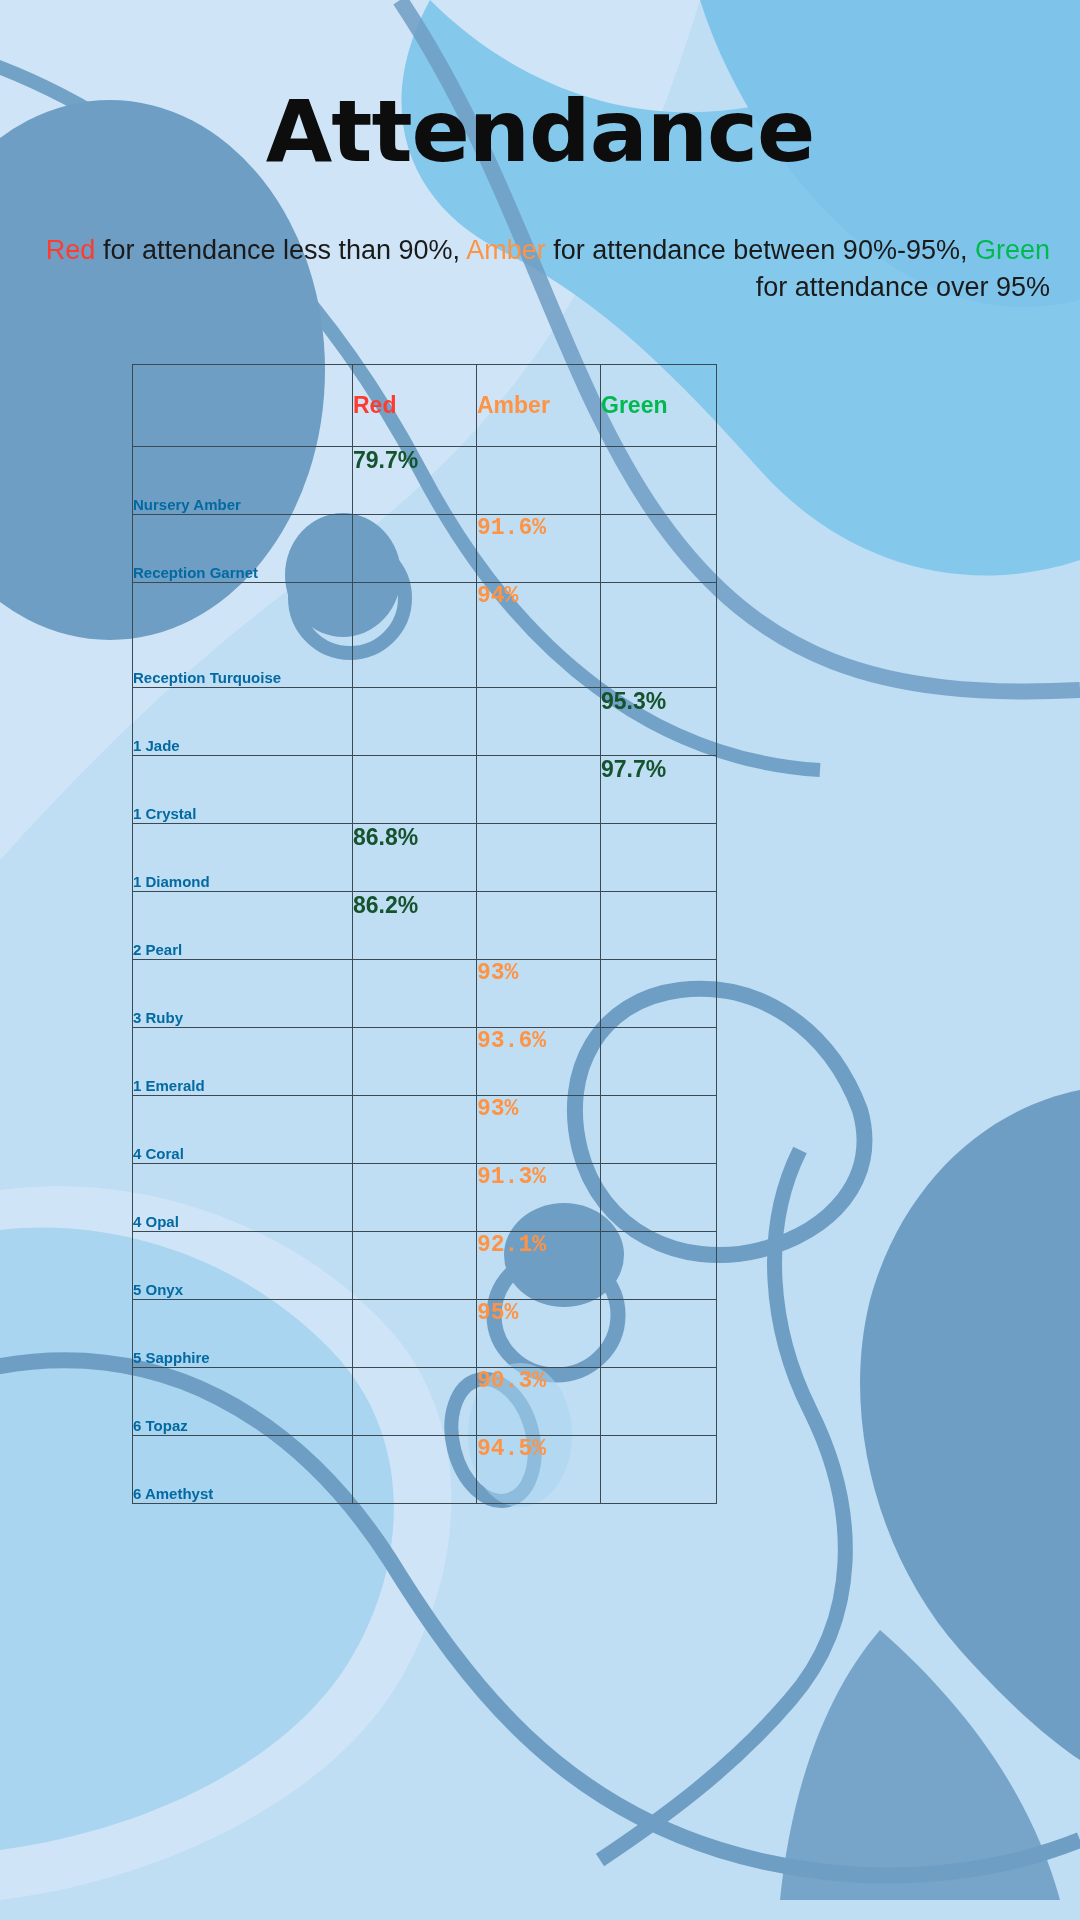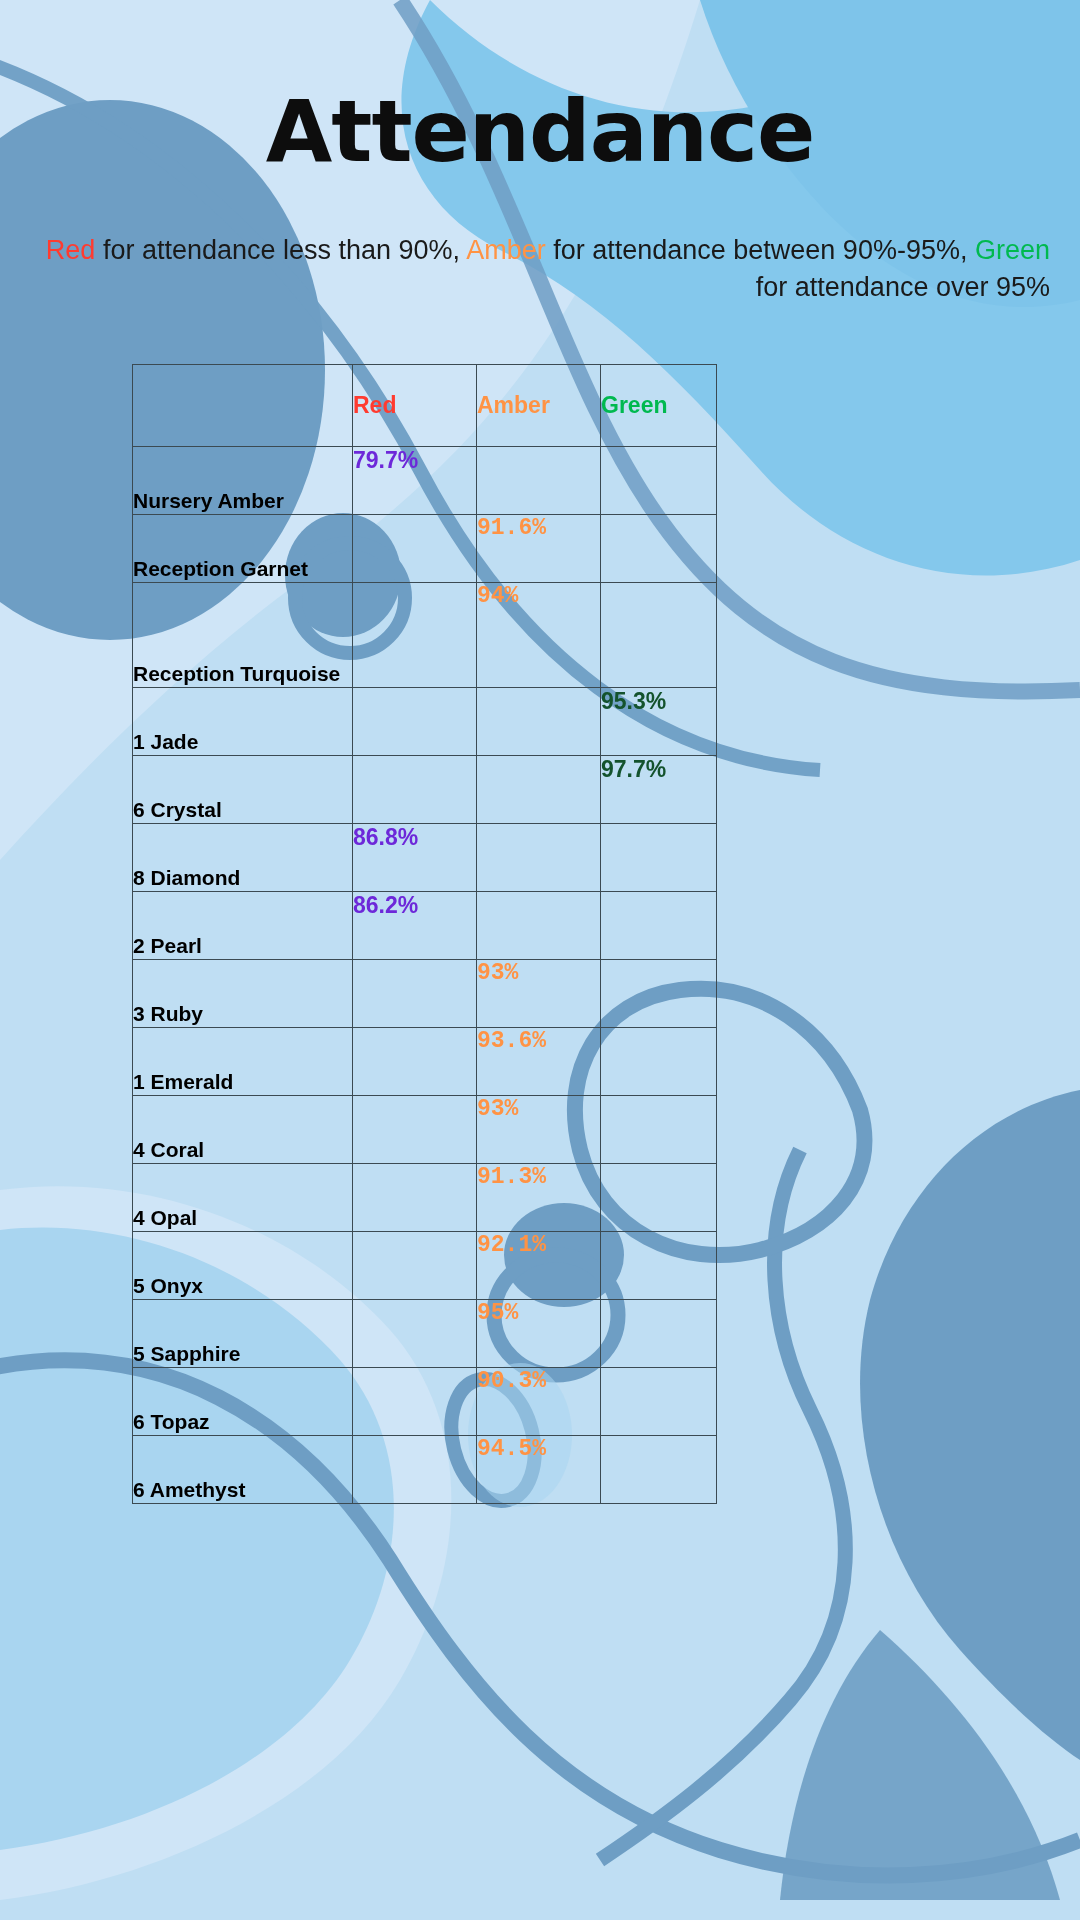--- a/index.html
+++ b/index.html
@@ -96,34 +96,34 @@
   th.h-blank { }
   th.h-red   { color: #ff3b30; }
   th.h-amber { color: #ff9344; }
   th.h-green { color: #00b94f; }
 
   tbody tr { height: 68px; }
   tbody tr.tall { height: 105px; }
 
   td.row-label {
     vertical-align: bottom;
-    font-size: 21px;
-    font-weight: 700;
-    color: #000000;
+    font-size: 15px;
+    font-weight: 700;
+    color: #0369a1;
     padding: 0 6px 14px 16px;
     line-height: 1.18;
   }
 
   td.val {
     vertical-align: top;
     font-size: 23px;
     font-weight: 700;
     padding: 16px 0 0 8px;
   }
-  td.val.v-red   { color: #6d28d9; }
+  td.val.v-red   { color: #14532d; }
   td.val.v-amber { color: #ff9344; font-family: Liberation Mono, monospace; }
   td.val.v-green { color: #14532d; }
   td.val.empty { color: transparent; }
 </style>
 </head>
 <body>
 
 <svg id="bg-art" viewBox="0 0 1080 1920" preserveAspectRatio="none" aria-hidden="true">
   <rect x="0" y="0" width="1080" height="1920" fill="#bfdef3"></rect>
 
@@ -207,27 +207,27 @@
           <td class="val v-amber">94%</td>
           <td class="val v-green empty"></td>
         </tr>
         <tr>
           <td class="row-label">1 Jade</td>
           <td class="val v-red empty"></td>
           <td class="val v-amber empty"></td>
           <td class="val v-green">95.3%</td>
         </tr>
         <tr>
-          <td class="row-label">6 Crystal</td>
+          <td class="row-label">1 Crystal</td>
           <td class="val v-red empty"></td>
           <td class="val v-amber empty"></td>
           <td class="val v-green">97.7%</td>
         </tr>
         <tr>
-          <td class="row-label">8 Diamond</td>
+          <td class="row-label">1 Diamond</td>
           <td class="val v-red">86.8%</td>
           <td class="val v-amber empty"></td>
           <td class="val v-green empty"></td>
         </tr>
         <tr>
           <td class="row-label">2 Pearl</td>
           <td class="val v-red">86.2%</td>
           <td class="val v-amber empty"></td>
           <td class="val v-green empty"></td>
         </tr>

